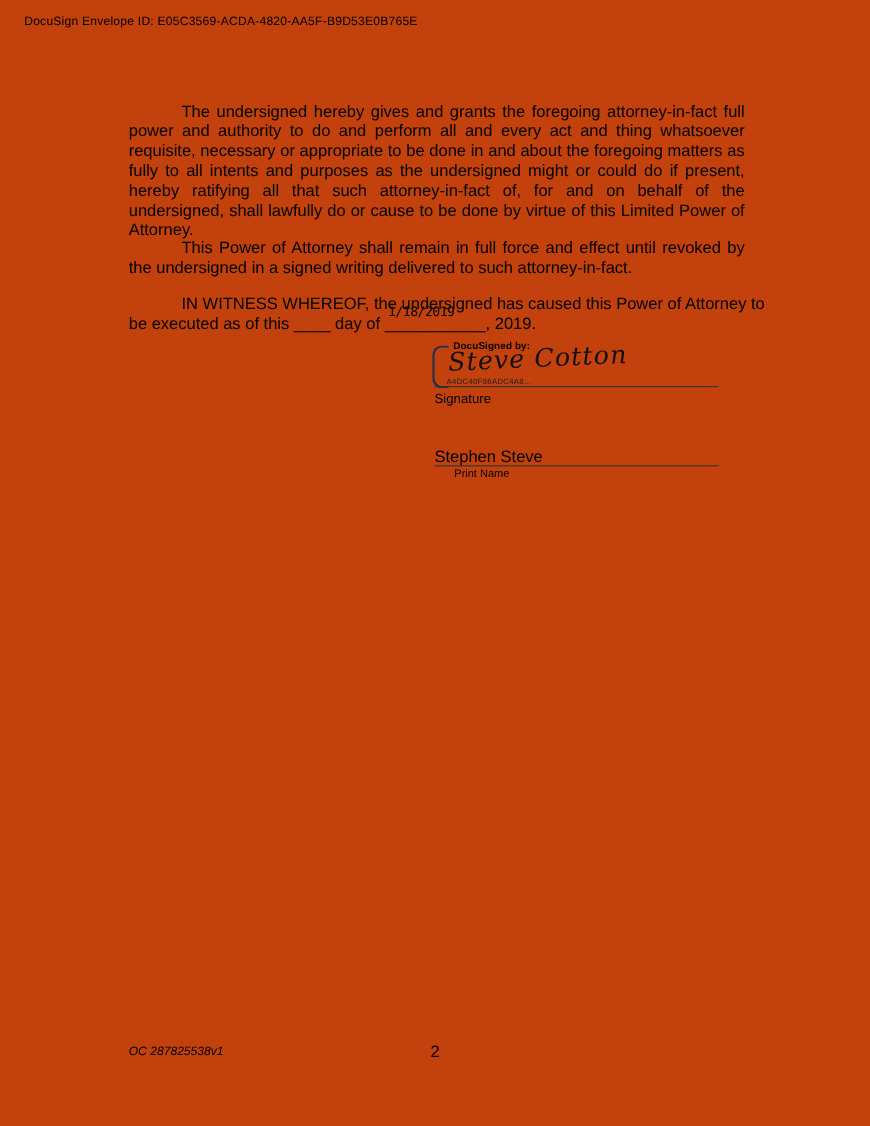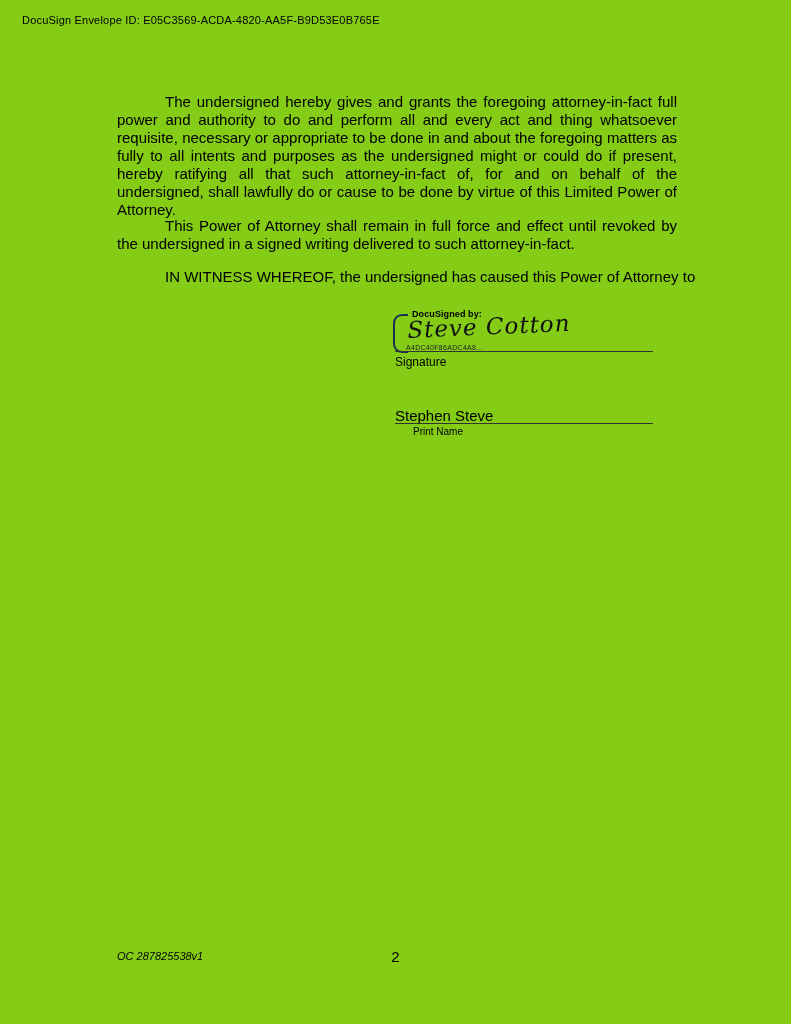--- a/index.html
+++ b/index.html
@@ -5,21 +5,21 @@
   * { margin: 0; padding: 0; box-sizing: border-box; }
   html, body { background: #fff; }
   body {
     font-family: "Liberation Sans", sans-serif;
     color: #000;
   }
   .page {
     position: relative;
     width: 791px;
     height: 1024px;
-    background: #84cc16;
+    background: #c2410c;
     overflow: hidden;
   }
 
   
   .envelope-header {
     position: absolute;
     left: 22px;
     top: 14px;
     font-size: 11px;
     letter-spacing: 0.2px;
@@ -174,20 +174,23 @@
 <div class="page">
 
   <div class="envelope-header">DocuSign Envelope ID: E05C3569-ACDA-4820-AA5F-B9D53E0B765E</div>
 
   <div class="para para-1">The undersigned hereby gives and grants the foregoing attorney-in-fact full power and authority to do and perform all and every act and thing whatsoever requisite, necessary or appropriate to be done in and about the foregoing matters as fully to all intents and purposes as the undersigned might or could do if present, hereby ratifying all that such attorney-in-fact of, for and on behalf of the undersigned, shall lawfully do or cause to be done by virtue of this Limited Power of Attorney.</div>
 
   <div class="para para-2">This Power of Attorney shall remain in full force and effect until revoked by the undersigned in a signed writing delivered to such attorney-in-fact.</div>
 
   <div class="para para-3-line1">IN WITNESS WHEREOF, the undersigned has caused this Power of Attorney to</div>
 
+  <div class="para para-3-line2">
+    <span>be executed as of this ____ day of </span><span class="date-slot"><span class="date-value">1/18/2019</span><span>___________</span></span><span>, 2019.</span>
+  </div>
 
   <div class="sig-bracket"></div>
   <div class="docusigned-by">DocuSigned by:</div>
   <div class="sig-script">Steve Cotton</div>
   <div class="sig-id">A4DC40F86ADC4A8...</div>
   <div class="sig-line"></div>
   <div class="sig-label">Signature</div>
 
   <div class="print-name-value">Stephen Steve</div>
   <div class="print-name-line"></div>

